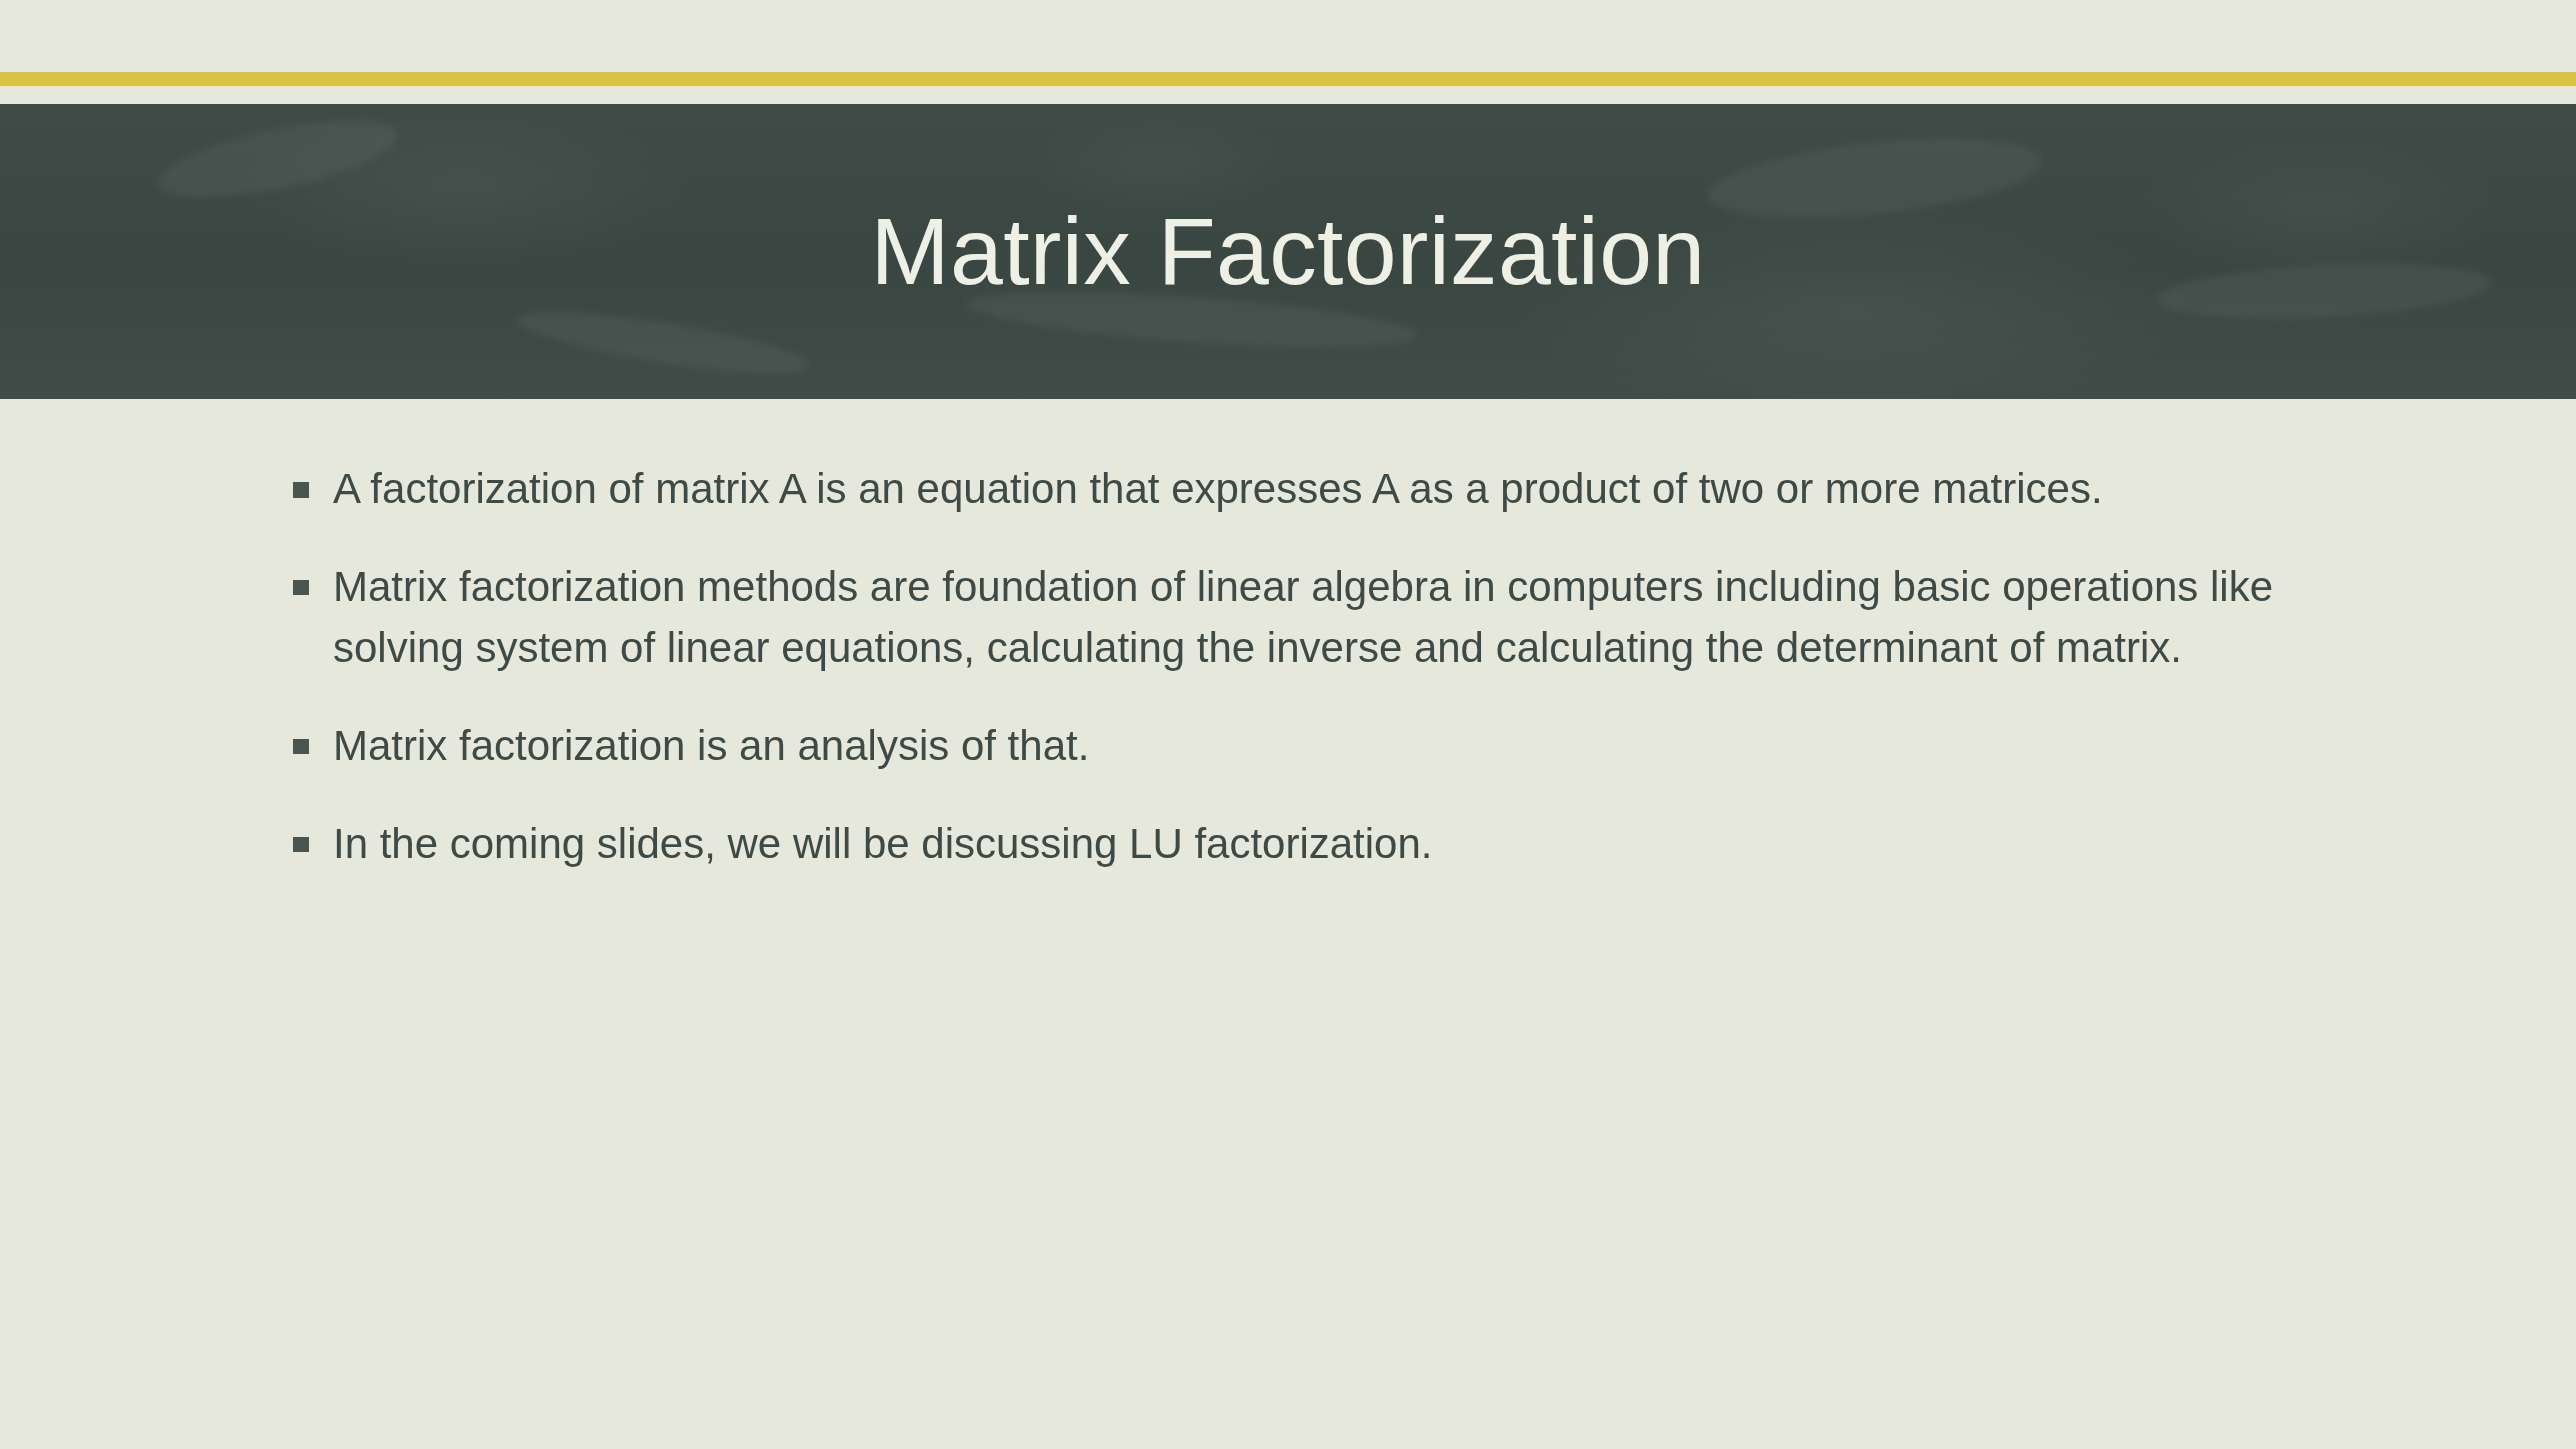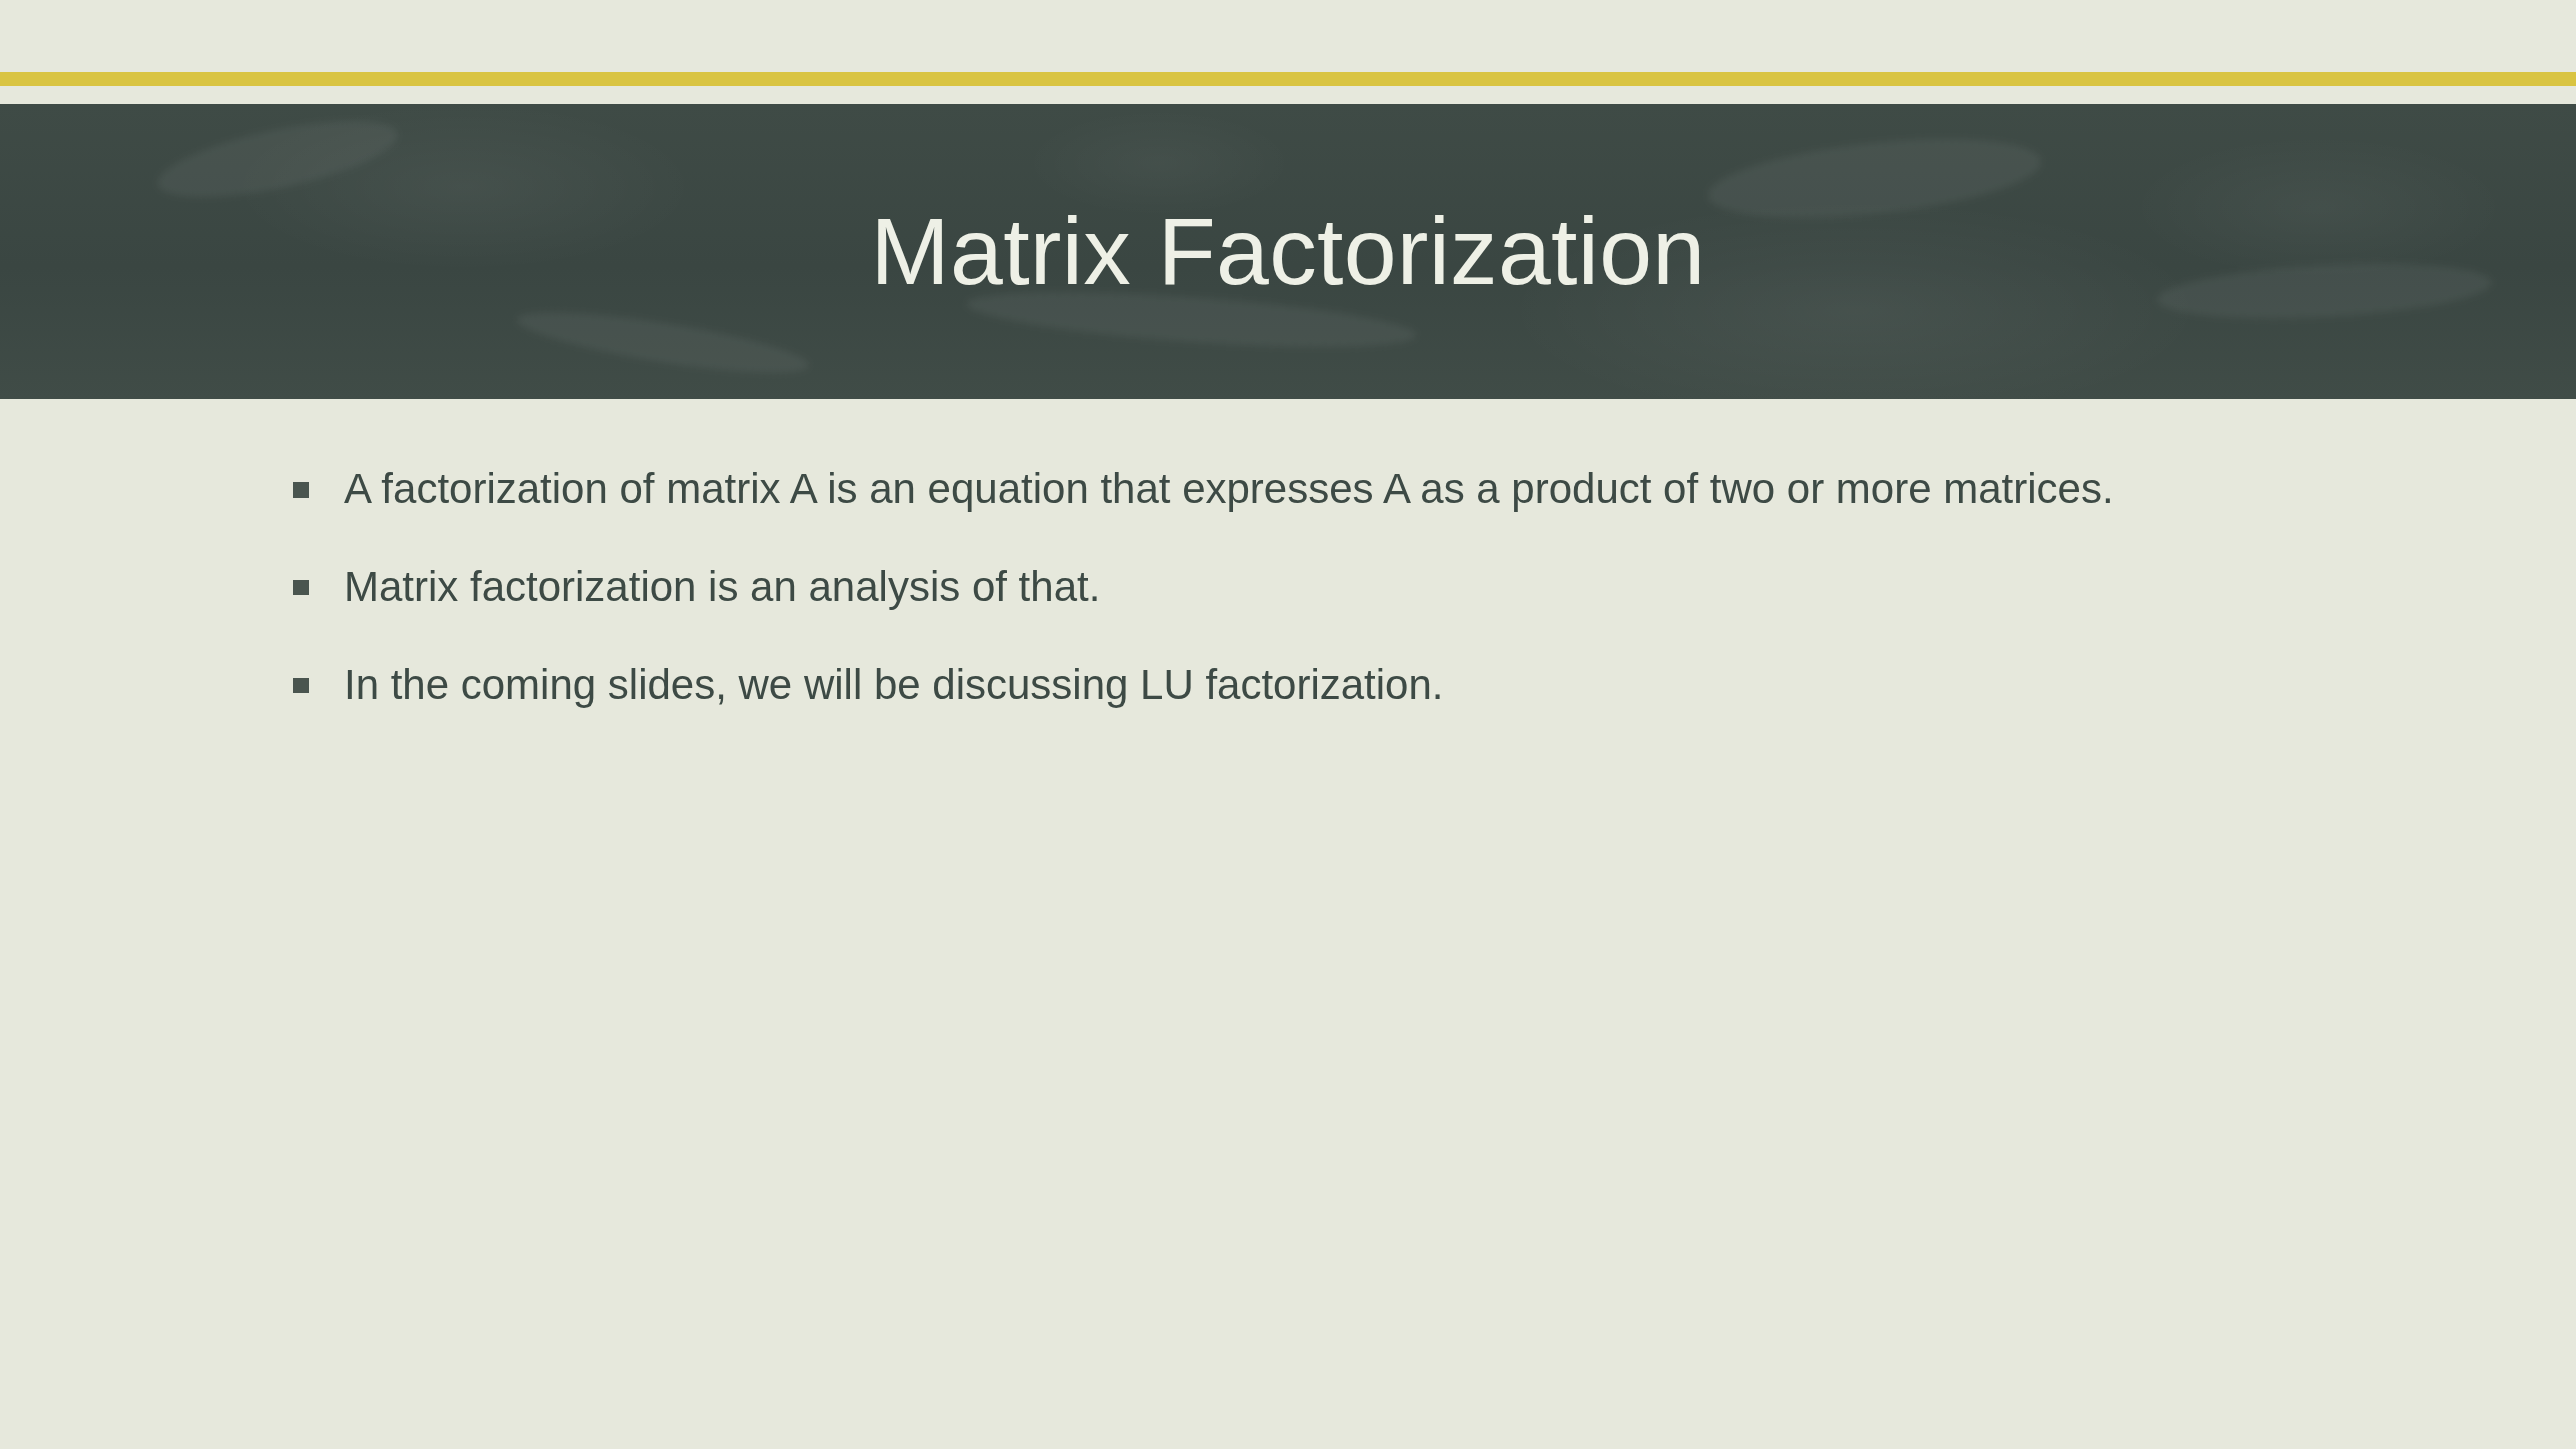--- a/index.html
+++ b/index.html
@@ -85,21 +85,20 @@
     top: 459px;
     width: 2035px;
     margin: 0;
     padding: 0;
     list-style: none;
   }
   .bullet-row {
     display: flex;
     align-items: flex-start;
     margin-bottom: 37px;
-    gap: 11px;
   }
   .bullet-row:last-child { margin-bottom: 16px; }
 
   .bullet-marker {
     flex: 0 0 auto;
     width: 15.5px;
     height: 15.5px;
     background: #4a554f;
     margin-top: 23px;
     margin-right: 24.5px;
@@ -129,20 +128,24 @@
     <div class="slide-title">Matrix Factorization</div>
   </div>
 
   <ul class="body-list">
     <li class="bullet-row">
       <span class="bullet-marker"></span>
       <span class="bullet-text">A factorization of matrix A is an equation that expresses A as a product of two or more matrices.</span>
     </li>
     <li class="bullet-row">
       <span class="bullet-marker"></span>
+      <span class="bullet-text">Matrix factorization methods are foundation of linear algebra in computers including basic operations like solving system of linear equations, calculating the inverse and calculating the determinant of matrix.</span>
+    </li>
+    <li class="bullet-row">
+      <span class="bullet-marker"></span>
       <span class="bullet-text">Matrix factorization is an analysis of that.</span>
     </li>
     <li class="bullet-row">
       <span class="bullet-marker"></span>
       <span class="bullet-text">In the coming slides, we will be discussing LU factorization.</span>
     </li>
   </ul>
 
 </div>
 

